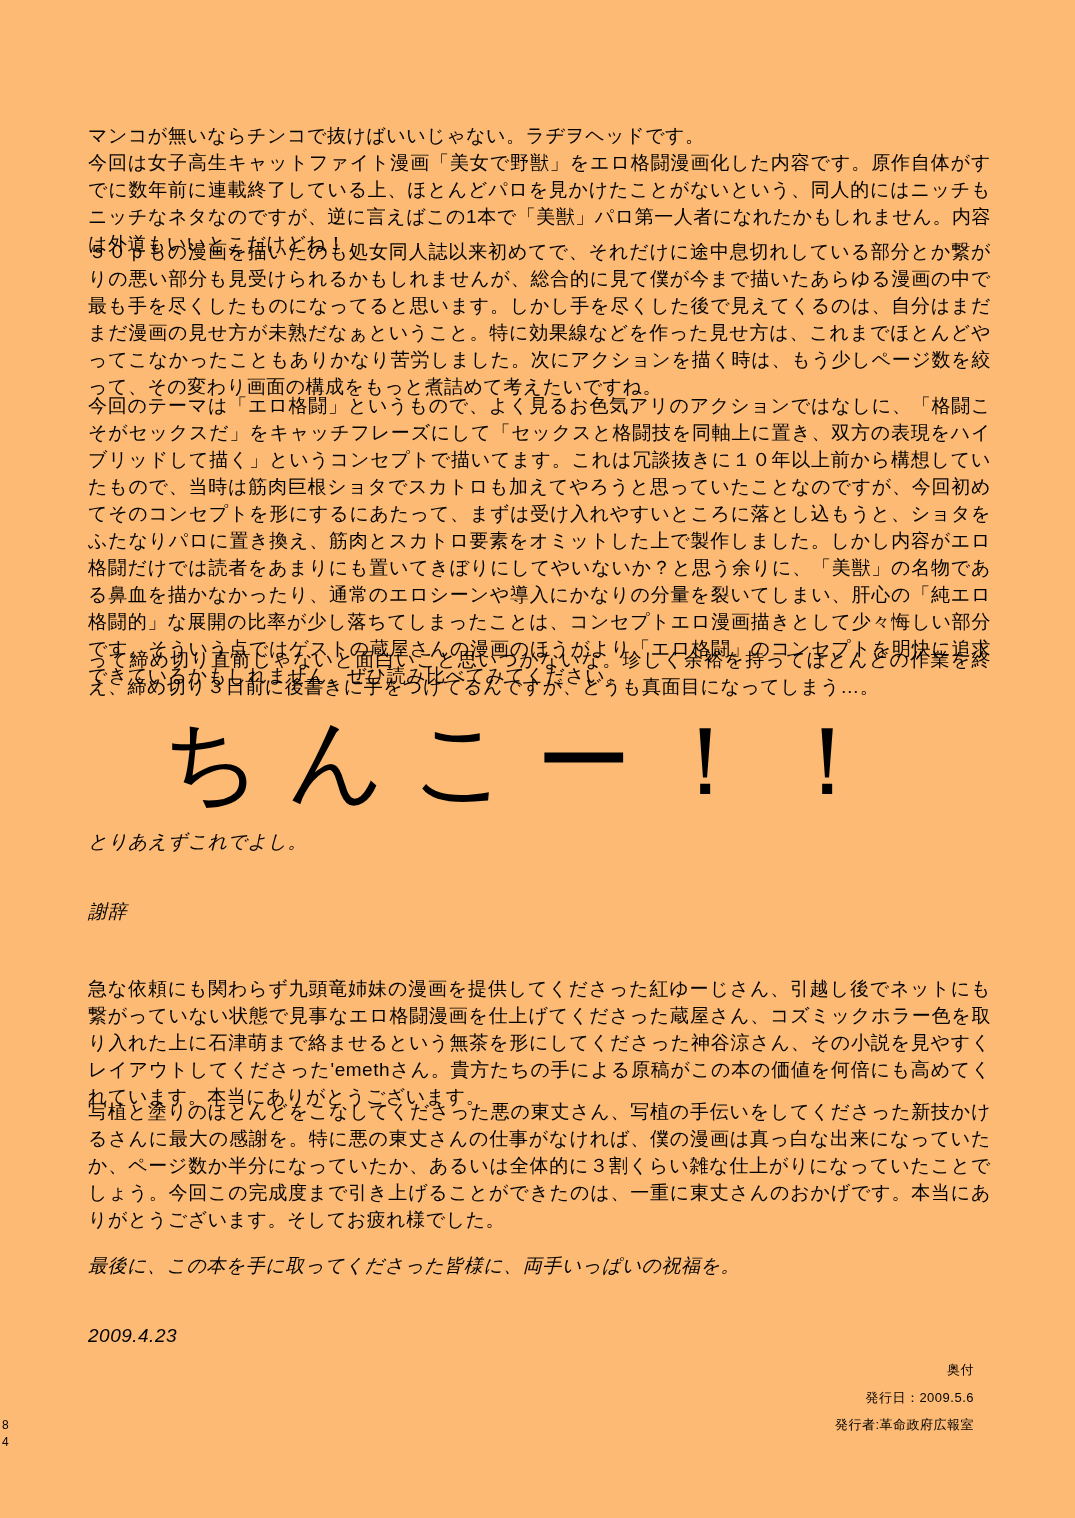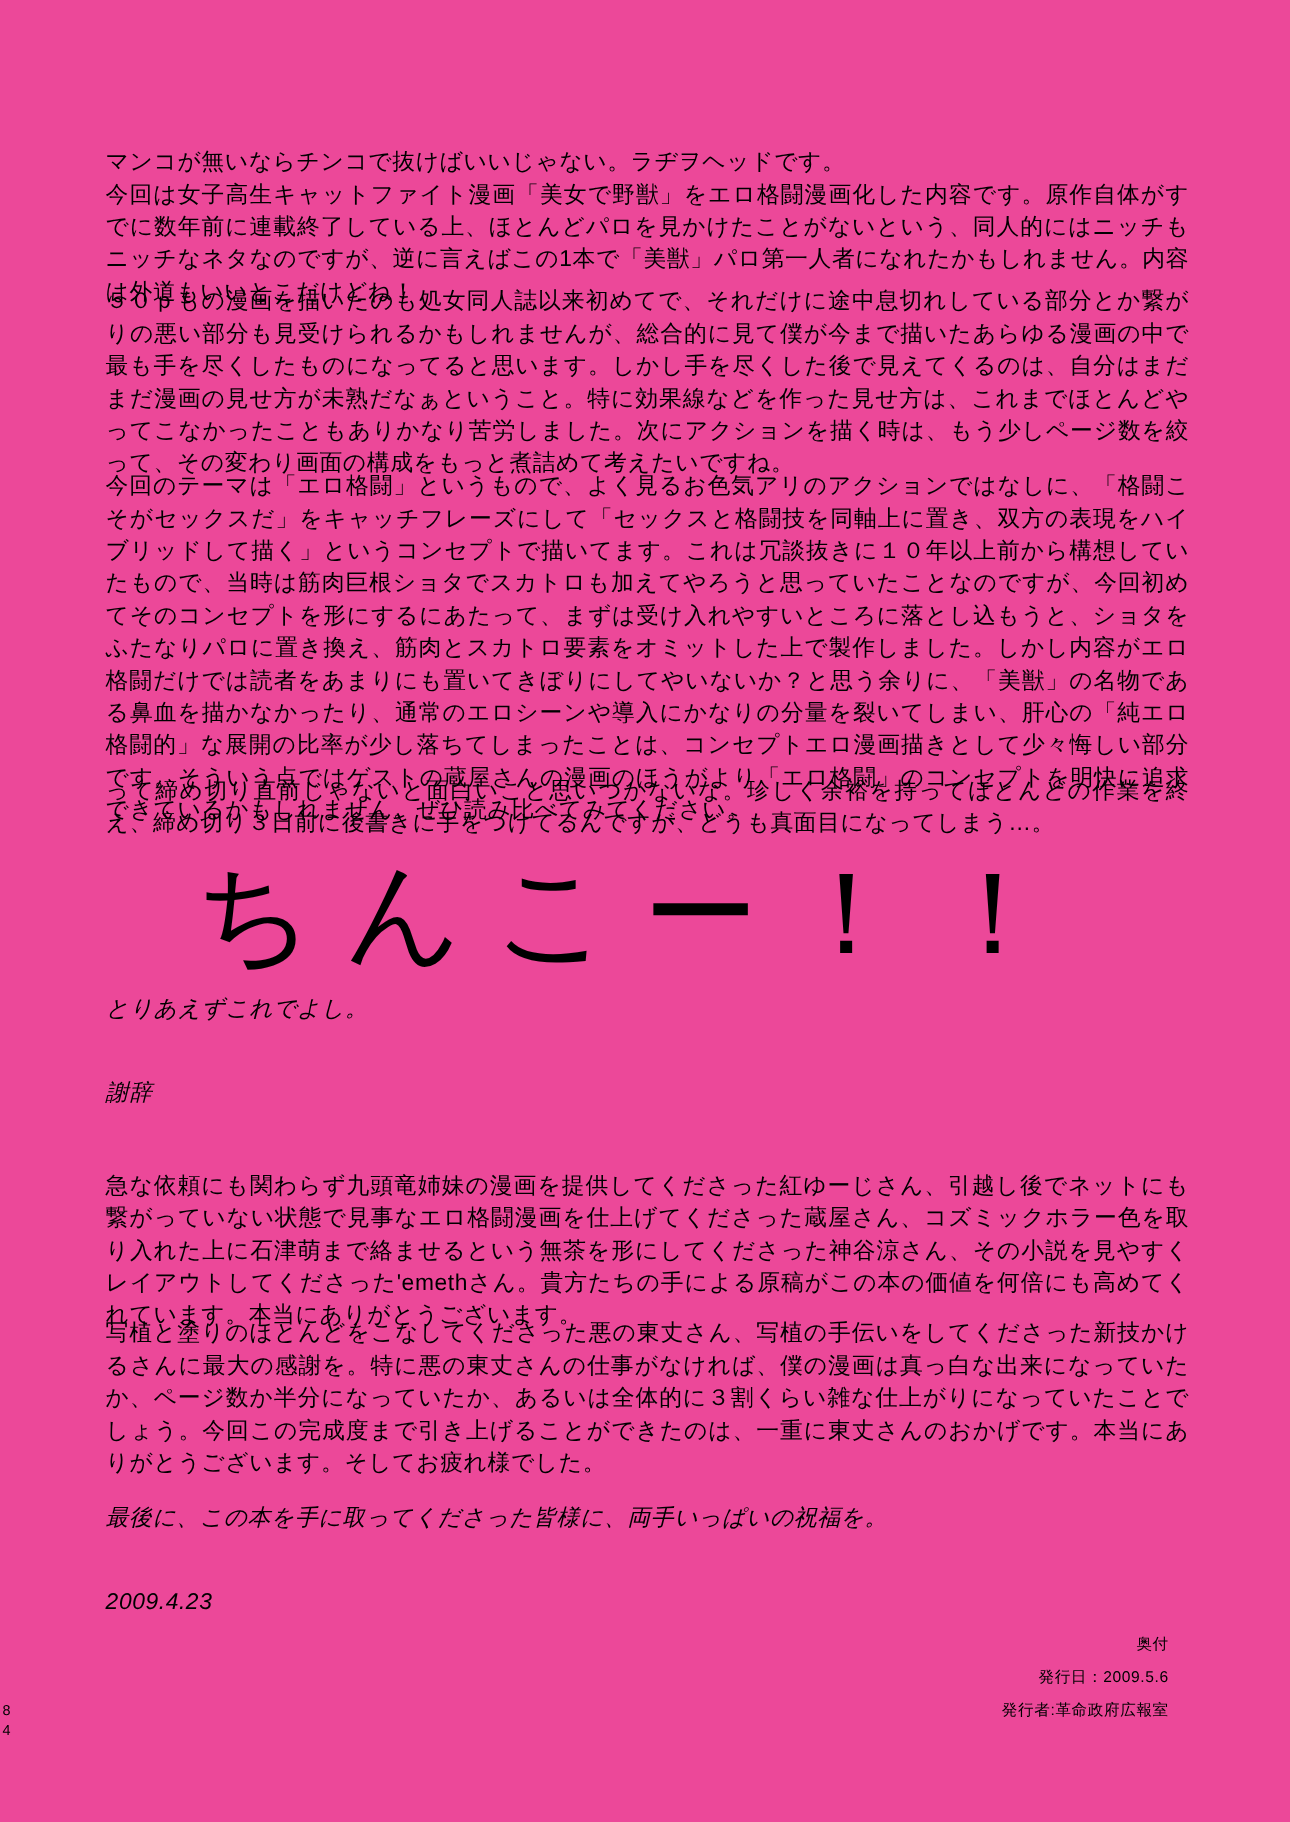--- a/index.html
+++ b/index.html
@@ -1,20 +1,20 @@
 <!DOCTYPE html>
 <html><head>
 <meta charset="utf-8">
 <style>
   html, body { margin: 0; padding: 0; background: #e8e8e8; }
   .page {
     position: relative;
     width: 1075px;
     height: 1518px;
-    background: #ec4899;
+    background: #fdba74;
     font-family: "Liberation Sans", "DejaVu Sans", sans-serif;
     color: #000000;
     overflow: hidden;
   }
   .txt {
     position: absolute;
     left: 88px;
     width: 903px;
     font-size: 19px;
     line-height: 27px;

